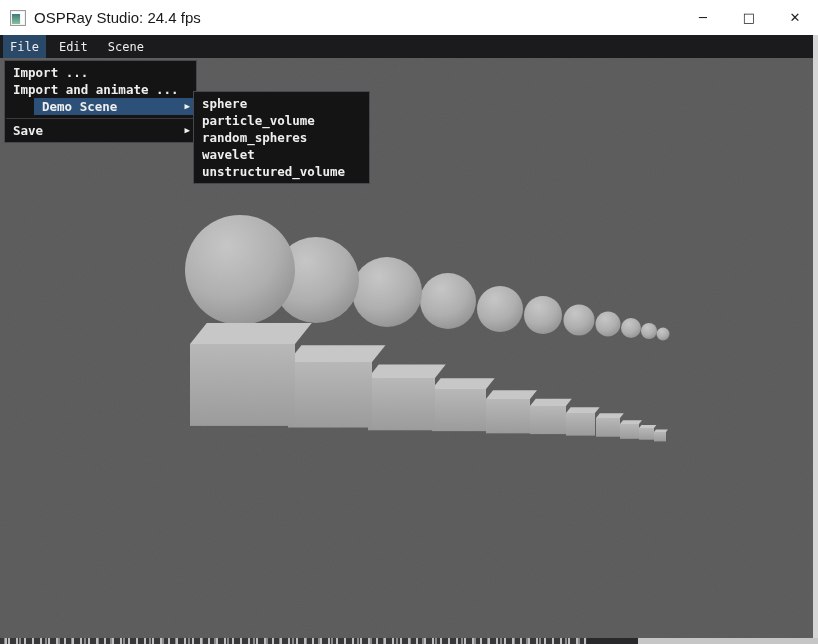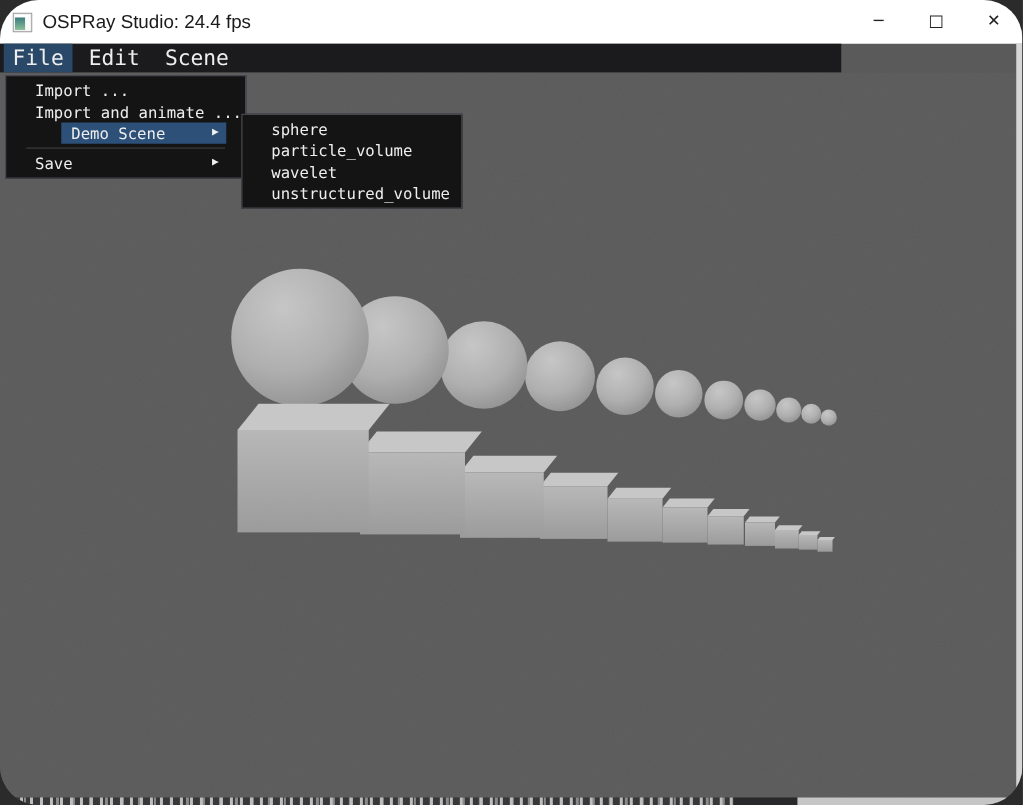--- a/index.html
+++ b/index.html
@@ -1,52 +1,51 @@
 <!DOCTYPE html>
 <html style="--titlebar-bg: #ffffff; --titlebar-text: #1a1a1a; --menubar-bg: #1b1b1d; --menubar-highlight: #2a4868; --popup-bg: #141414; --popup-border: #47474f; --menu-text: #eeeeee; --menu-item-highlight: #2d5078; --submenu-item-highlight: #3f7ec6; --viewport-bg: #5a5a5a; --object-light: #c3c3c3; --object-dark: #8b8b8b;"><head>
 <meta charset="utf-8">
 <style>
   html,body{margin:0;padding:0;background:#2b2b2b;}
   .window{
     position:relative;width:818px;height:644px;overflow:hidden;
     font-family:"Liberation Sans","DejaVu Sans",sans-serif;
     background:var(--viewport-bg,#5a5a5a);
-    border-radius:31px;
   }
   
   .titlebar{
     position:absolute;left:0;top:0;width:818px;height:35px;
     background:var(--titlebar-bg,#fff);display:flex;align-items:center;
   }
   .app-icon{width:16px;height:16px;margin-left:10px;display:inline-block;}
   .title-text{
     margin-left:8px;font-size:15px;color:var(--titlebar-text,#1a1a1a);
     white-space:nowrap;
   }
   .win-controls{position:absolute;right:0;top:0;height:35px;display:flex;}
   .winbtn{
     width:46px;height:35px;border:none;background:transparent;
     font-family:"DejaVu Sans",sans-serif;font-size:13px;color:#222;
     display:flex;align-items:center;justify-content:center;cursor:default;padding:0;
   }
   
   .menubar{
-    position:absolute;left:0;top:35px;width:673px;height:23px;
+    position:absolute;left:0;top:35px;width:813px;height:23px;
     background:var(--menubar-bg,#1b1b1d);display:flex;align-items:stretch;
-    font-family:"DejaVu Sans Mono","Liberation Mono",monospace;font-size:17px;
+    font-family:"DejaVu Sans Mono","Liberation Mono",monospace;font-size:12px;
     color:var(--menu-text,#eee);
   }
   .mb-item{padding:0 7px;margin:0 3px;display:flex;align-items:center;}
   .mb-item.active{background:var(--menubar-highlight,#2a4868);}
   
   .popup{
     position:absolute;background:var(--popup-bg,#141414);
     border:1px solid var(--popup-border,#47474f);
     font-family:"DejaVu Sans Mono","Liberation Mono",monospace;font-size:12.5px;
-    color:var(--menu-text,#eee);box-sizing:border-box;z-index:5;padding:3px 15px;
+    color:var(--menu-text,#eee);box-sizing:border-box;z-index:5;padding:3px 0;font-weight:bold;
   }
   .file-menu{left:4px;top:60px;width:193px;}
   .demo-submenu{left:193px;top:91px;width:177px;}
   .menu-row{
     height:17px;display:flex;align-items:center;padding:0 8px;
     position:relative;white-space:nowrap;
   }
   .menu-row .arrow{
     position:absolute;right:6px;font-size:9px;line-height:17px;color:#f0f0f0;
   }
@@ -181,20 +180,23 @@
     </div>
 
   <div class="popup demo-submenu" id="demo-submenu">
       <div class="menu-row">
         <span>sphere</span>
       </div>
       <div class="menu-row">
         <span>particle_volume</span>
       </div>
       <div class="menu-row">
+        <span>random_spheres</span>
+      </div>
+      <div class="menu-row">
         <span>wavelet</span>
       </div>
       <div class="menu-row">
         <span>unstructured_volume</span>
       </div>
     </div>
 
   <div class="right-border"></div>
   <div class="bottom-strip">
     <div class="bs-dashes"></div>

